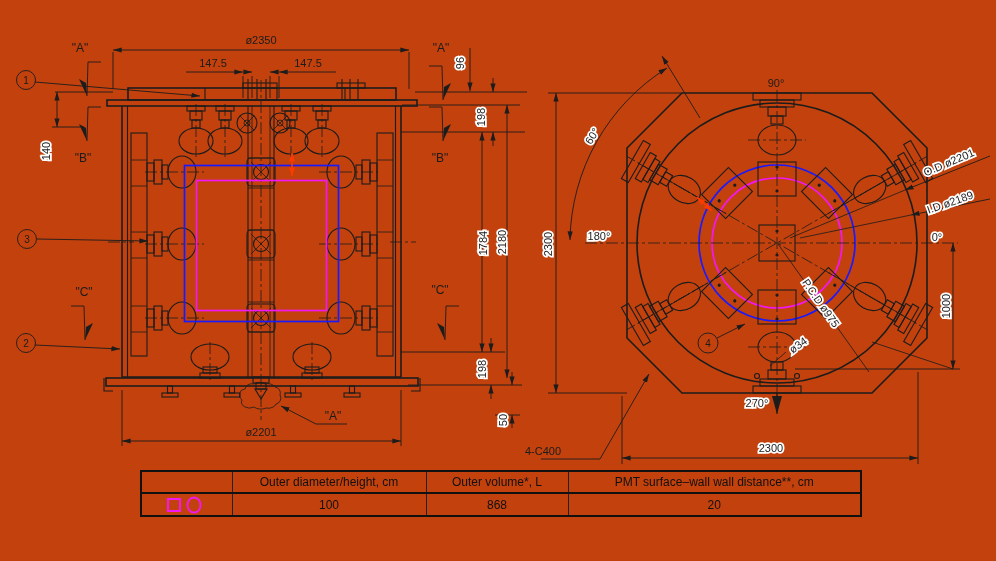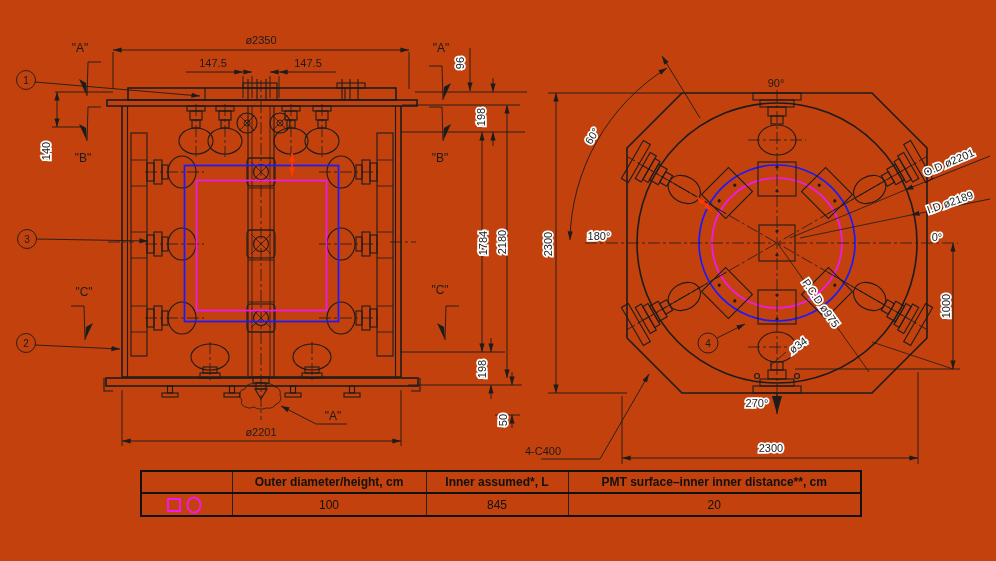--- a/index.html
+++ b/index.html
@@ -16,21 +16,21 @@
   .t{font:11px "Liberation Sans",sans-serif;fill:#1c1c1c;text-anchor:middle;}
   .ts{font:12px "Liberation Sans",sans-serif;fill:#1c1c1c;text-anchor:middle;}
   .tb{font:10px "Liberation Sans",sans-serif;fill:#1c1c1c;text-anchor:middle;}
   .halo{stroke:#fff;stroke-width:3.5;paint-order:stroke fill;}
   .dot{fill:#1c1c1c;stroke:none;}
   
   #spec-table{position:absolute;left:140px;top:470px;border-collapse:collapse;
               table-layout:fixed;width:720px;}
   #spec-table td,#spec-table th{border:1px solid #222;padding:0;text-align:center;
               font:12px "Liberation Sans",sans-serif;color:#111;height:20px;overflow:hidden;}
-  #spec-table th{font-weight:bold;border-bottom:2px solid #111;}
+  #spec-table th{font-weight:normal;border-bottom:2px solid #111;}
   #spec-table{border:2px solid #111;}
   #spec-table .symcell{height:21px;}
   #footnote{position:absolute;left:143px;top:535px;font:11px "Liberation Sans",sans-serif;color:#111;}
 </style>
 </head>
 <body>
 
 <div id="page">
 <svg width="996" height="561" viewBox="0 0 996 561">
 <defs>
@@ -486,29 +486,29 @@
   <colgroup>
         <col style="width:91px">
         <col style="width:194px">
         <col style="width:142px">
         <col style="width:293px">
       </colgroup>
   <tbody>
         <tr>
     <th></th>
     <th>Outer diameter/height, cm</th>
-    <th>Inner assumed*, L</th>
-    <th>PMT surface–inner inner distance**, cm</th>
+    <th>Outer volume*, L</th>
+    <th>PMT surface–wall wall distance**, cm</th>
   </tr>
   <tr>
     <td class="symcell">
       <svg width="44" height="19" style="position:static;vertical-align:middle">
         <rect x="3" y="4" width="12" height="12" fill="none" stroke-width="2" stroke="#f318f3"></rect>
         <ellipse cx="29" cy="10" rx="6.5" ry="7.5" fill="none" stroke-width="1.8" stroke="#f318f3"></ellipse>
       </svg>
     </td>
     <td>100</td>
-    <td>845</td>
+    <td>868</td>
     <td>20</td>
   </tr>
 </tbody>
     </table>
 </div>
 
 </body></html>

